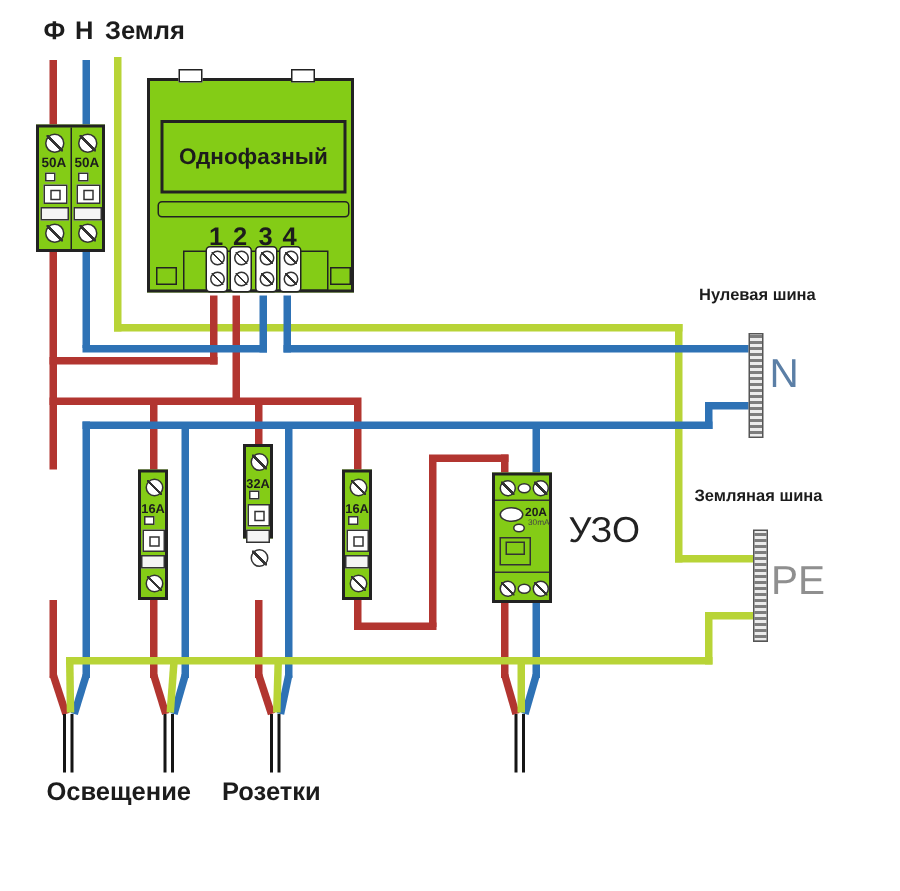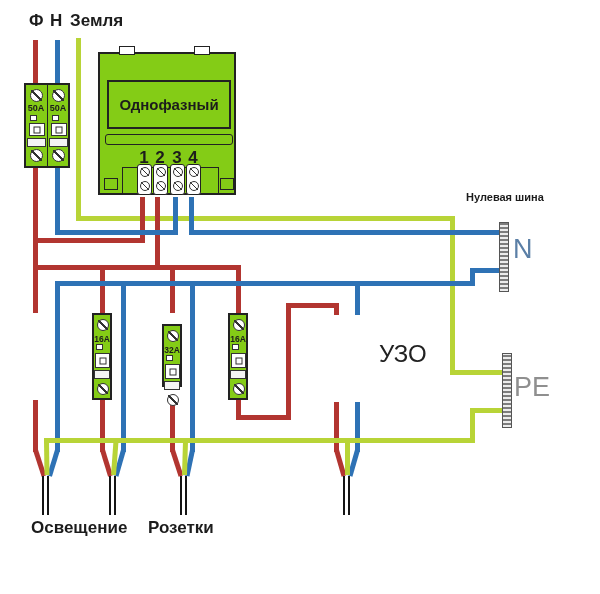--- a/index.html
+++ b/index.html
@@ -152,42 +152,60 @@
   </div>
 
   <div class="device" style="left:92px;top:313px;width:20px;height:87px">
     <div class="scr" style="left:3px;top:4px;width:10px;height:10px"></div>
     <span class="rating" style="left:0;top:19px">16A</span>
     <div class="tab" style="left:2px;top:29px"></div>
     <div class="tgl" style="left:1px;top:38px;width:13px;height:13px"></div>
     <div class="band" style="left:0px;top:55px;width:14px;height:7px"></div>
     <div class="scr" style="left:3px;top:68px;width:10px;height:10px"></div>
   </div>
-  <div class="device" style="left:162px;top:324px;width:20px;height:63px">
+  <div class="device" style="left:162px;top:296px;width:20px;height:63px">
     <div class="scr" style="left:3px;top:4px;width:10px;height:10px"></div>
     <span class="rating" style="left:0;top:19px">32A</span>
     <div class="tab" style="left:2px;top:29px"></div>
     <div class="tgl" style="left:1px;top:38px;width:13px;height:13px"></div>
     <div class="band" style="left:0px;top:55px;width:14px;height:7px"></div>
     <div class="scr" style="left:3px;top:68px;width:10px;height:10px"></div>
   </div>
   <div class="device" style="left:228px;top:313px;width:20px;height:87px">
     <div class="scr" style="left:3px;top:4px;width:10px;height:10px"></div>
     <span class="rating" style="left:0;top:19px">16A</span>
     <div class="tab" style="left:2px;top:29px"></div>
     <div class="tgl" style="left:1px;top:38px;width:13px;height:13px"></div>
     <div class="band" style="left:0px;top:55px;width:14px;height:7px"></div>
     <div class="scr" style="left:3px;top:68px;width:10px;height:10px"></div>
   </div>
 
+  <div class="device" style="left:328px;top:315px;width:40px;height:87px">
+    <div class="scr" style="left:3px;top:3px;width:9px;height:9px"></div>
+    <div class="oval" style="left:15px;top:5px;width:7px;height:5px"></div>
+    <div class="scr" style="left:25px;top:3px;width:9px;height:9px"></div>
+    <div class="divline" style="top:16px"></div>
+    <div class="oval" style="left:3px;top:21px;width:14px;height:8px"></div>
+    <span style="position:absolute;left:20px;top:20px;font-weight:700;font-size:8px">20A</span>
+    <span style="position:absolute;left:22px;top:29px;font-size:5.5px;color:#444">30mA</span>
+    <div class="oval" style="left:12px;top:32px;width:6px;height:4px"></div>
+    <div style="position:absolute;left:3px;top:41px;width:19px;height:17px;border:1.5px solid #333">
+      <div style="position:absolute;left:3px;top:2px;width:11px;height:7px;border:1.2px solid #333"></div>
+    </div>
+    <div class="divline" style="top:64px"></div>
+    <div class="scr" style="left:3px;top:70px;width:9px;height:9px"></div>
+    <div class="oval" style="left:15px;top:72px;width:7px;height:5px"></div>
+    <div class="scr" style="left:25px;top:70px;width:9px;height:9px"></div>
+  </div>
   <span style="position:absolute;left:379px;top:340px;font-size:24px;color:#222">УЗО</span>
 
   <span class="bus-title" style="left:466px;top:191px">Нулевая шина</span>
   <div class="busbar" style="left:499px;top:222px;width:8px;height:68px"></div>
   <span class="bus-letter" style="left:513px;top:234px;color:var(--bus-n-label)">N</span>
 
+  <span class="bus-title" style="left:463px;top:325px">Земляная шина</span>
   <div class="busbar" style="left:502px;top:353px;width:8px;height:73px"></div>
   <span class="bus-letter" style="left:514px;top:372px;color:var(--bus-pe-label)">PE</span>
 
   <span class="lbl" style="left:31px;top:518px">Освещение</span>
   <span class="lbl" style="left:148px;top:518px">Розетки</span>
 
 </div>
 
 </body></html>

